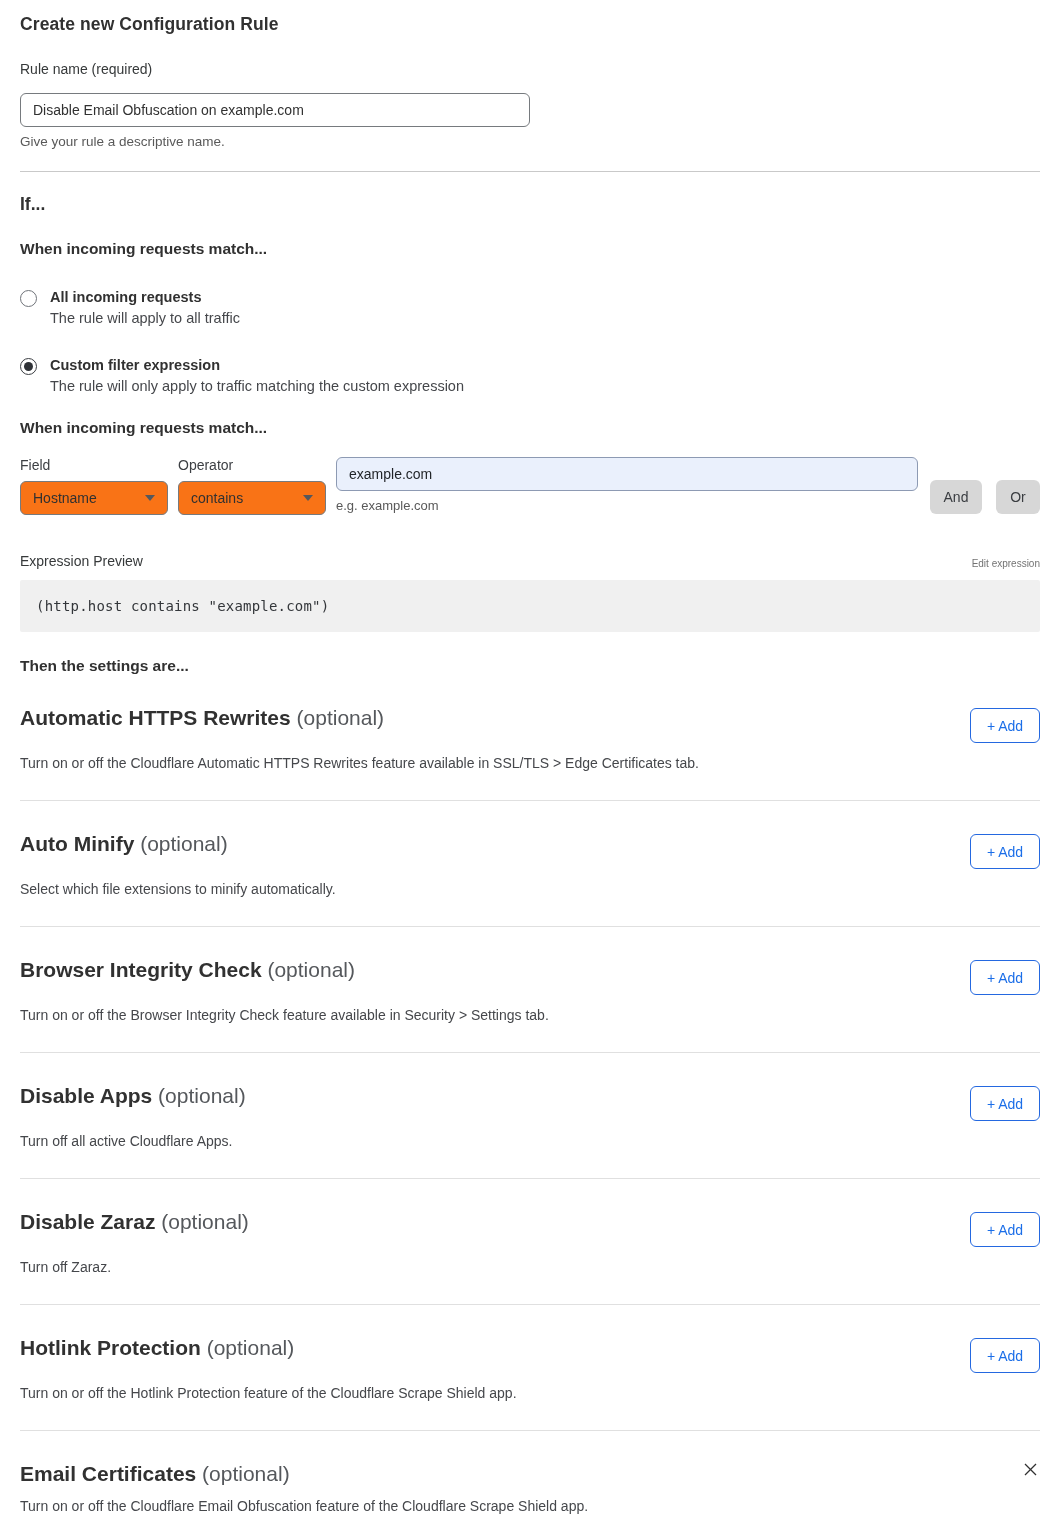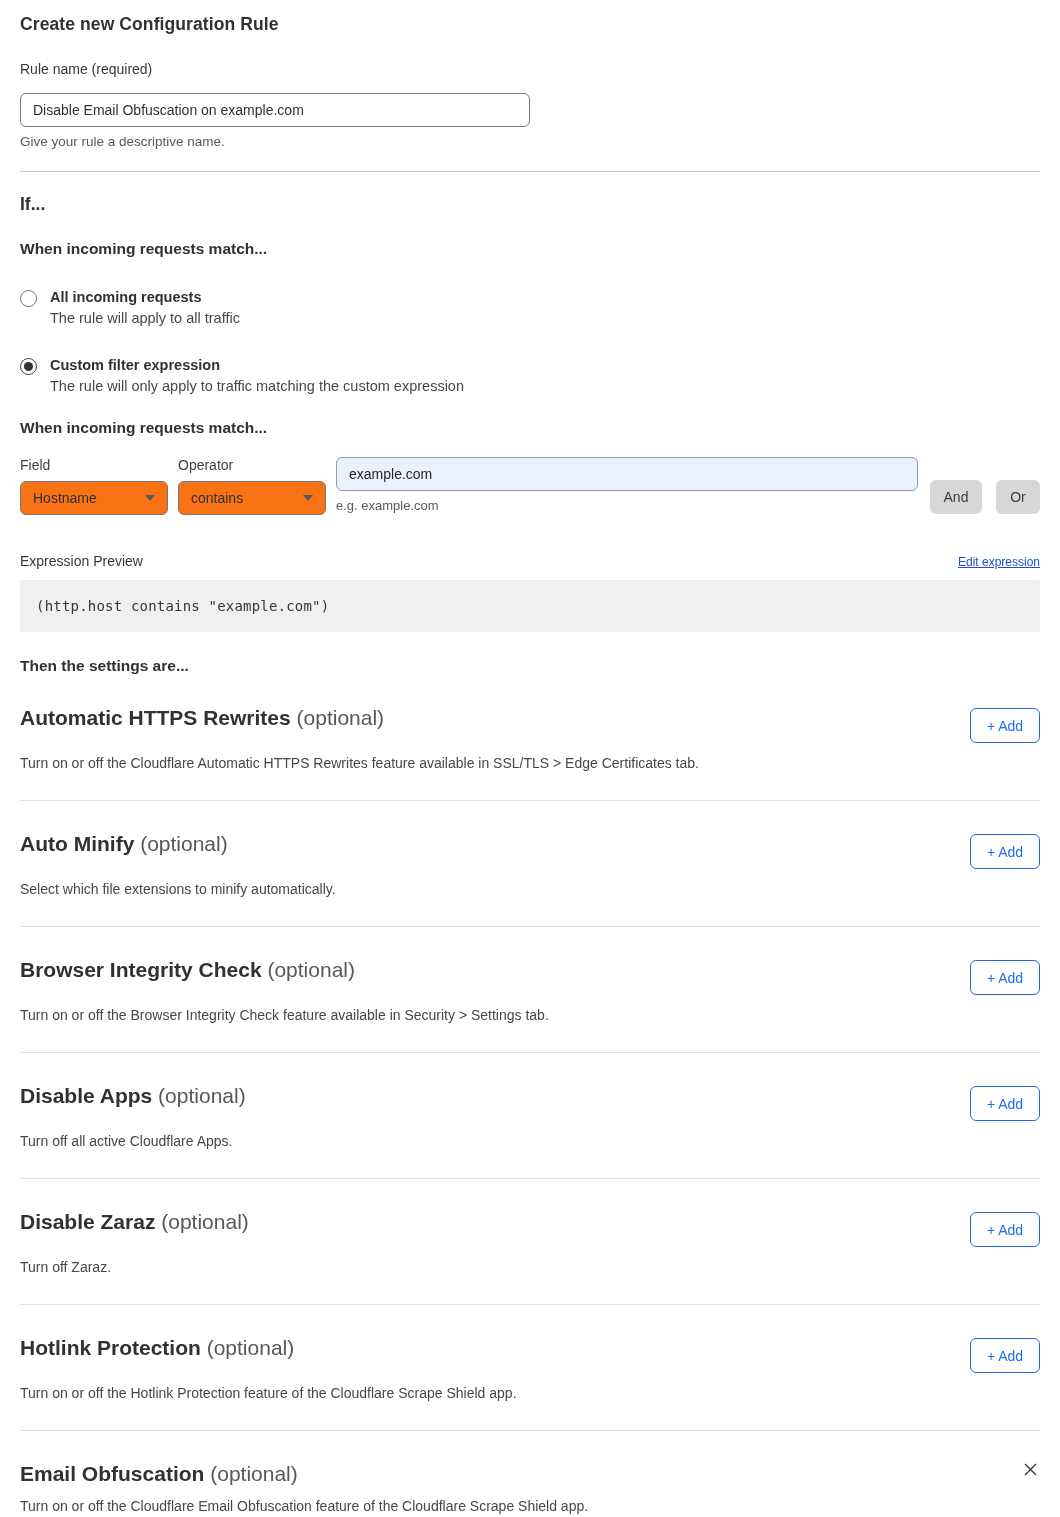--- a/index.html
+++ b/index.html
@@ -71,21 +71,21 @@
   .conj-btn {
     margin-top: 23px; height: 34px; border: none; border-radius: 6px;
     background: #d7d7d7; color: #3a3d41; font-size: 14px;
     font-family: "Liberation Sans", sans-serif; cursor: pointer;
   }
   .and-btn { width: 52px; margin-right: 14px; }
   .or-btn { width: 44px; }
 
   .preview-row { display: flex; justify-content: space-between; align-items: flex-end; margin-top: 38px; }
   .preview-label { font-size: 14px; color: #36393a; }
-  .edit-link { font-size: 12px; color: #1d4ed8; text-decoration: underline; cursor: pointer; }
+  .edit-link { font-size: 10px; color: #737373; cursor: pointer; }
 
   .code-block {
     margin-top: 11px; background: #f0f0f0; border-radius: 2px;
     padding: 18px 16px; height: 52px; display: flex; align-items: center;
   }
   .code-text { font-family: "DejaVu Sans Mono", monospace; font-size: 14px; color: #33363a; letter-spacing: .2px; }
 
   .then-heading { margin-top: 25px; font-size: 15.5px; font-weight: 700; }
 
   .setting { padding: 31px 0 29px 0; border-bottom: 1px solid #e0e0e0; }
@@ -241,21 +241,21 @@
         <span class="setting-optional">(optional)</span>
       </div>
       <button class="add-btn">+ Add</button>
     </div>
     <div class="setting-desc">Turn on or off the Hotlink Protection feature of the Cloudflare Scrape Shield app.</div>
   </div>
 
   <div class="setting last">
     <div class="setting-head">
       <div class="setting-title-wrap">
-        <span class="setting-title">Email Obfuscation</span>
+        <span class="setting-title">Email Certificates</span>
         <span class="setting-optional">(optional)</span>
       </div>
       <button class="close-btn">
         <svg width="15" height="15" viewBox="0 0 15 15">
           <line x1="2" y1="2" x2="13" y2="13" stroke="#313131" stroke-width="1.3"></line>
           <line x1="13" y1="2" x2="2" y2="13" stroke="#313131" stroke-width="1.3"></line>
         </svg>
       </button>
     </div>
     <div class="setting-desc">Turn on or off the Cloudflare Email Obfuscation feature of the Cloudflare Scrape Shield app.</div>

